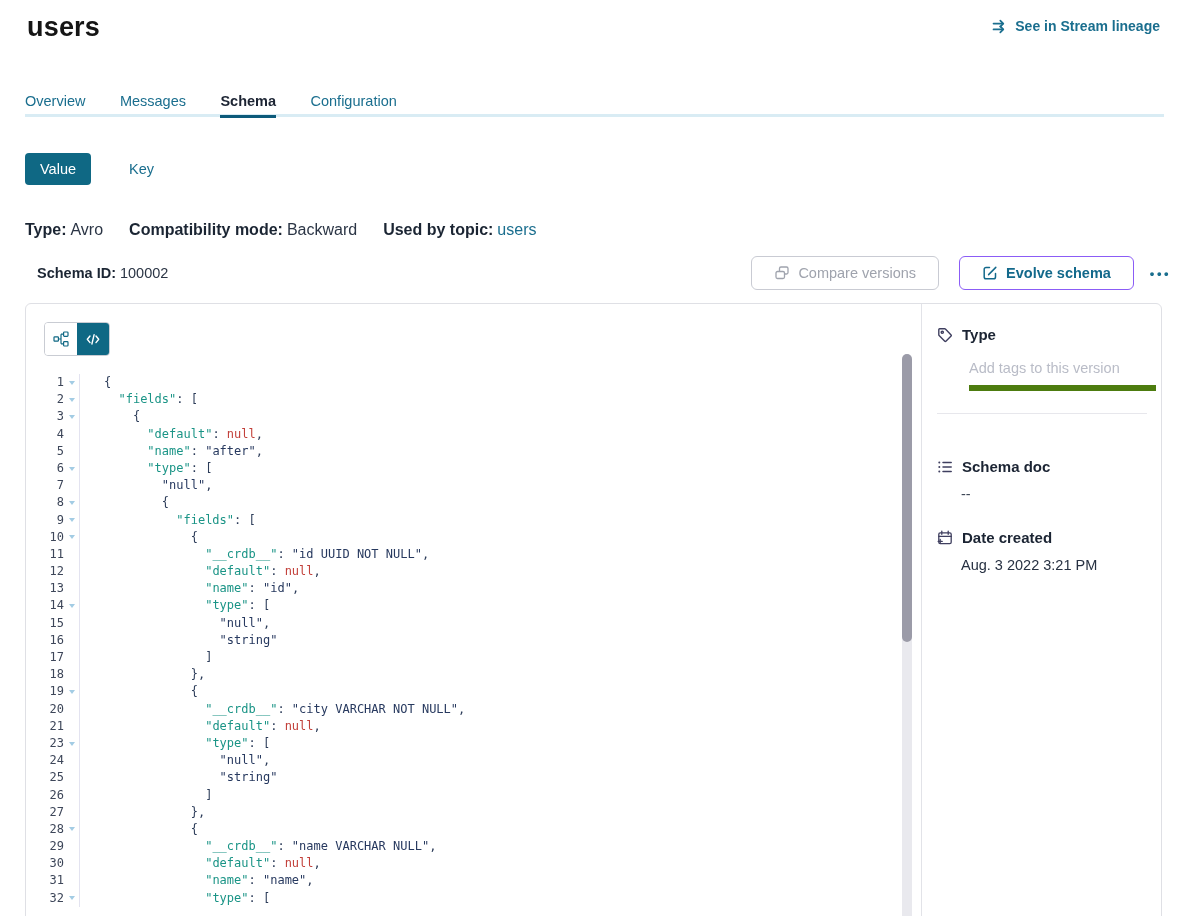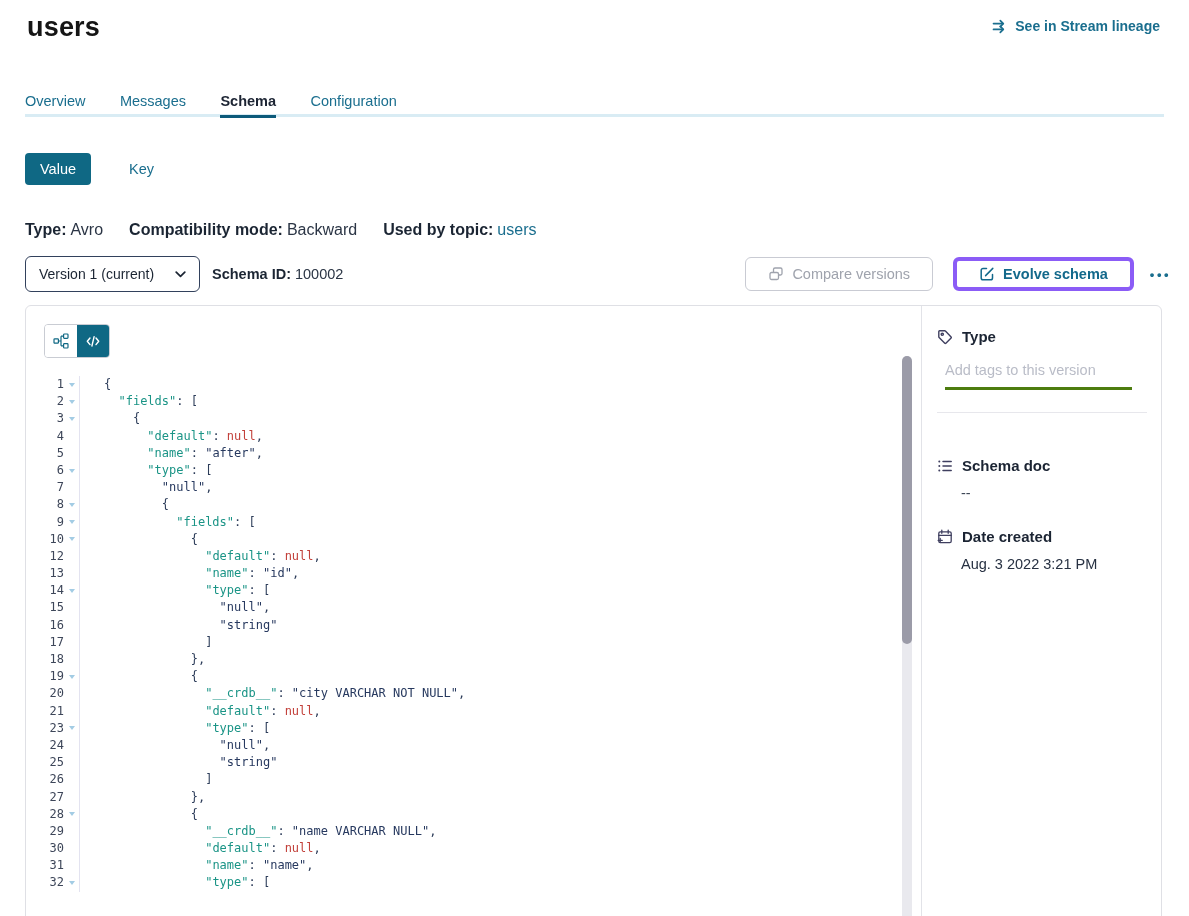--- a/index.html
+++ b/index.html
@@ -35,21 +35,21 @@
   
   .row-controls { margin:17px 16px 0 25px; display:flex; align-items:center; }
   .select { width:175px; height:36px; border:1px solid #32415c; border-radius:6px; background:#fff;
             display:flex; align-items:center; justify-content:space-between; padding:0 13px; font-size:14px; cursor:pointer; }
   .schema-id { margin-left:12px; font-size:14.5px; }
   .schema-id b { font-weight:700; }
   .schema-id span { margin-left:4px; color:#2b3545; }
   .btn-outline { height:34px; border-radius:6px; background:#fff; display:flex; align-items:center; gap:8px;
                  padding:0 22px; font-size:14.5px; cursor:pointer; font-family:inherit; }
   .btn-compare { margin-left:auto; border:1px solid #c9cbd3; color:#9fa3ad; }
-  .btn-evolve { margin-left:20px; border:4px solid #8b5cf6; color:#13698b; font-weight:700; }
+  .btn-evolve { margin-left:20px; border:1px solid #8b5cf6; color:#13698b; font-weight:700; }
   .btn-more { margin-left:14px; border:none; background:none; color:#1a6e8e; font-size:13px; font-weight:800;
               letter-spacing:2.5px; cursor:pointer; padding:2px; }
 
   
   .card { margin:13px 27px 0 25px; border:1px solid #dfe0e5; border-radius:6px 6px 0 0; display:flex; height:660px; background:#fff; }
   .editor-pane { flex:1; position:relative; padding:18px 0 0 18px; overflow:hidden; }
 
   .view-toggle { display:inline-flex; border:1px solid #c9ccd3; border-radius:4px; overflow:hidden; }
   .vt-btn { width:32px; height:32px; display:flex; align-items:center; justify-content:center; background:#fff; border:none; cursor:pointer; padding:0; }
   .vt-btn.active { background:#0f6884; }
@@ -65,21 +65,21 @@
   .tok-str { color:#27395f; }
   .tok-nil { color:#c2403a; }
   .tok-pun { color:#2c3c59; }
 
   .scrollbar { position:absolute; top:50px; right:9px; bottom:0; width:10px; background:#e9e9ee; border-radius:5px; cursor:pointer; }
   .scroll-thumb { position:absolute; top:0; left:0; width:10px; height:288px; background:#9b9ba8; border-radius:5px; cursor:grab; }
 
   
   .side-pane { width:240px; flex:none; border-left:1px solid #e2e3e8; padding:22px 14px 0 15px; }
   .side-head { display:flex; align-items:center; gap:9px; font-size:15px; font-weight:700; color:#1b2433; }
-  .tags-input { display:block; margin:13px 0 0 8px; width:187px; border:none; border-bottom:3px solid #4d7c0f;
+  .tags-input { display:block; margin:13px 0 0 32px; width:187px; border:none; border-bottom:6px solid #4d7c0f;
                 padding:4px 0 9px; font-size:14.5px; font-family:inherit; color:#1b2533; outline:none; background:transparent; }
   .tags-input::placeholder { color:#b9bcc7; }
   .side-divider { border:none; border-top:1px solid #e7e7ec; margin:22px 0 0 0; }
   .section-doc { margin-top:44px; }
   .section-date { margin-top:27px; }
   .side-value { margin:11px 0 0 24px; font-size:14.5px; color:#3f4857; }
   .side-value.date { color:#273142; }
 
   svg { display:block; }
 </style>
@@ -120,28 +120,20 @@
   </span>
   <span>
     <b>Compatibility mode:</b><span class="val">Backward</span>
   </span>
   <span>
     <b>Used by topic:</b><span class="topic-link">users</span>
   </span>
 </div>
 
 <div class="row-controls">
-  <div class="select">
-    <span>Version 1 (current)</span>
-    <span>
-      <svg width="11" height="7" viewBox="0 0 11 7" fill="none" stroke="#1b2533" stroke-width="1.7" stroke-linecap="round" stroke-linejoin="round">
-          <path d="M1.2 1.2 5.5 5.4 9.8 1.2"></path>
-        </svg>
-    </span>
-  </div>
   <div class="schema-id">
     <b>Schema ID:</b><span>100002</span>
   </div>
   <button class="btn-outline btn-compare" aria-disabled="true">
     <span>
       <svg width="16" height="16" viewBox="0 0 16 16" fill="none" stroke="#9fa3ad" stroke-width="1.3">
         <rect x="5.5" y="2" width="8.5" height="7" rx="1.5"></rect>
           <rect x="2" y="6.5" width="8.5" height="7" rx="1.5" fill="#fff"></rect>
       </svg>
     </span>
@@ -243,20 +235,25 @@
           <span class="ln-code"><span class="tok-pun">          </span><span class="tok-key">"fields"</span><span class="tok-pun">: [</span></span>
         </div>
         <div class="code-line">
           <span class="ln-num">10</span>
           <span class="ln-fold">
             <span class="fold-tri"></span>
           </span>
           <span class="ln-code"><span class="tok-pun">            {</span></span>
         </div>
         <div class="code-line">
+          <span class="ln-num">11</span>
+          <span class="ln-fold"></span>
+          <span class="ln-code"><span class="tok-pun">              </span><span class="tok-key">"__crdb__"</span><span class="tok-pun">: </span><span class="tok-str">"id UUID NOT NULL"</span><span class="tok-pun">,</span></span>
+        </div>
+        <div class="code-line">
           <span class="ln-num">12</span>
           <span class="ln-fold"></span>
           <span class="ln-code"><span class="tok-pun">              </span><span class="tok-key">"default"</span><span class="tok-pun">: </span><span class="tok-nil">null</span><span class="tok-pun">,</span></span>
         </div>
         <div class="code-line">
           <span class="ln-num">13</span>
           <span class="ln-fold"></span>
           <span class="ln-code"><span class="tok-pun">              </span><span class="tok-key">"name"</span><span class="tok-pun">: </span><span class="tok-str">"id"</span><span class="tok-pun">,</span></span>
         </div>
         <div class="code-line">

